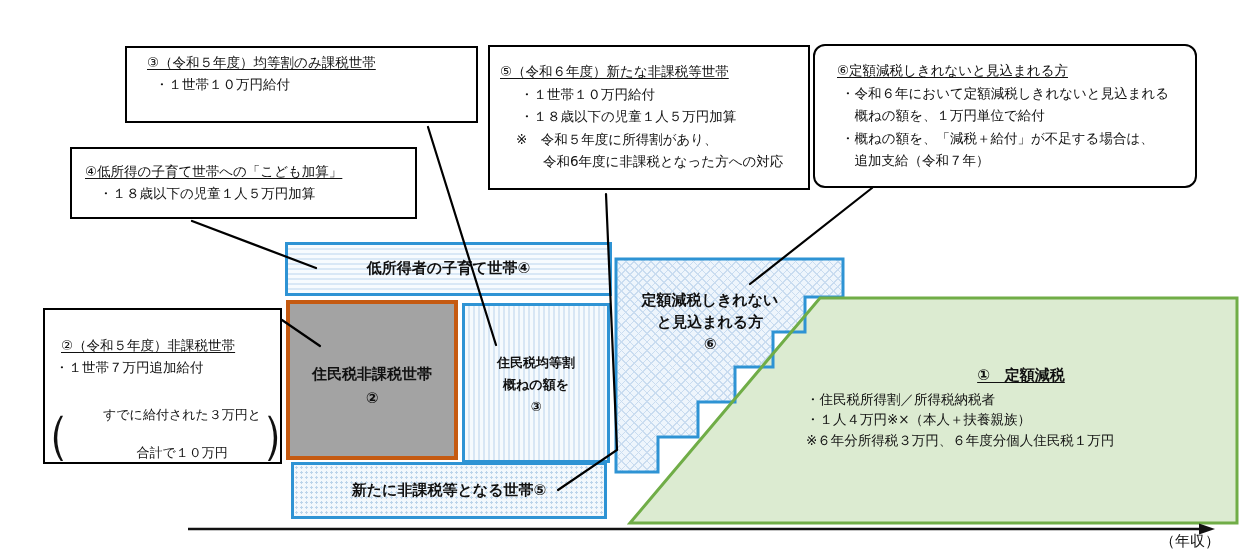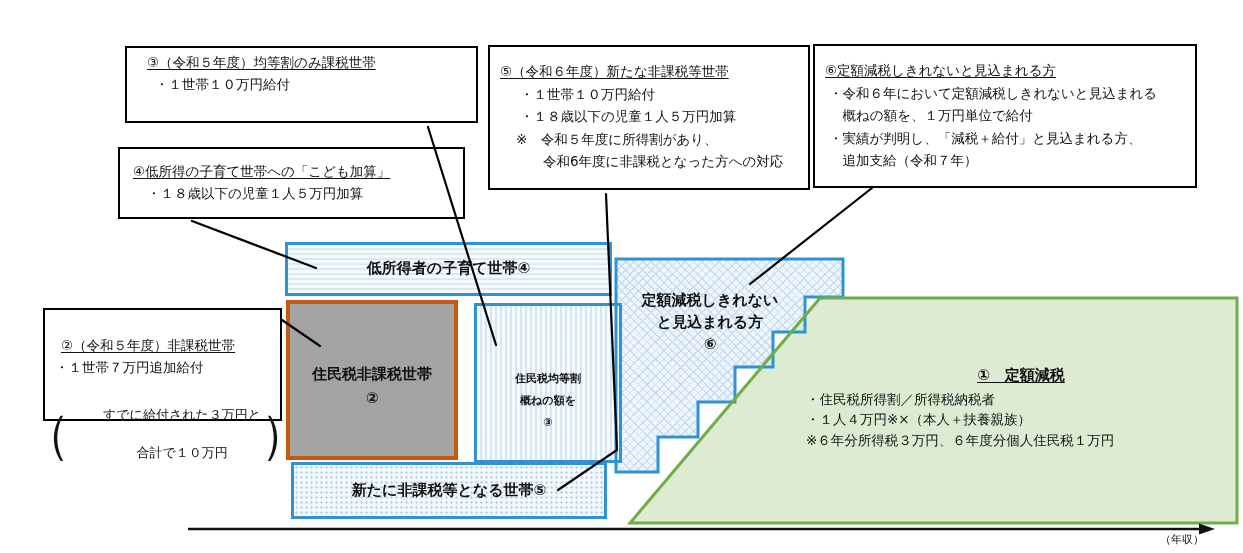--- a/index.html
+++ b/index.html
@@ -9,28 +9,28 @@
   }
   
   .callout{
     position:absolute;background:#fff;border:2.5px solid #000;
     font-size:13.5px;line-height:22px;box-sizing:border-box;
   }
   .callout .title{text-decoration:underline;text-underline-offset:2px;white-space:pre;}
   .co-line{white-space:pre;}
   #callout3{left:125px;top:46px;width:353px;height:77px;padding:3px 8px 0 20px;}
   #callout3 .co-line{padding-left:8px;}
-  #callout4{left:70px;top:147px;width:347px;height:72px;padding:11px 6px 0 13px;margin-left:48px;}
+  #callout4{left:70px;top:147px;width:347px;height:72px;padding:11px 6px 0 13px;}
   #callout4 .co-line{padding-left:14px;}
   #callout5{left:488px;top:45px;width:322px;height:145px;padding:13px 4px 12px 10px;line-height:22.5px;}
   #callout5 .co-line.b{padding-left:20px;}
   #callout5 .co-line.n{padding-left:16px;}
-  #callout6{left:813px;top:44px;width:384px;height:144px;padding:13px 4px 0 10px;line-height:22.5px;}
+  #callout6{left:813px;top:44px;width:384px;height:144px;padding:13px 4px 0 22px;line-height:22.5px;border-radius:12px;}
   #callout6 .co-line{padding-left:4px;}
-  #callout2{left:43px;top:308px;width:239px;height:113px;padding:24px 4px 0 10px;}
+  #callout2{left:43px;top:308px;width:239px;height:156px;padding:24px 4px 0 10px;}
   #callout2 .title{padding-left:6px;}
   .note{display:flex;align-items:center;margin-top:8px;justify-content:center;}
   .note .paren{font-size:46px;font-weight:300;line-height:46px;transform:scaleY(1.15);}
   .note .note-lines{text-align:center;font-size:13px;line-height:19px;white-space:pre;}
   
   .fill{position:absolute;inset:0;width:1243px;height:553px;}
   #stairFill{
     background-color:#eef5fc;
     background-image:
       repeating-linear-gradient(45deg,#c9dcf0 0px,#c9dcf0 1.2px,transparent 1.2px,transparent 6px),
@@ -49,38 +49,38 @@
     background:repeating-linear-gradient(180deg,#f7fbfe 0px,#f7fbfe 3.4px,#d9e8f6 3.4px,#d9e8f6 5px);
     font-size:15px;line-height:47px;
   }
   #box2{
     left:286px;top:300px;width:172px;height:160px;border:4px solid #C55A11;
     background:#a3a3a3;font-size:15px;line-height:24px;padding-top:58px;z-index:1;
   }
   #box3{
     left:462px;top:303px;width:148px;height:160px;border:3px solid #2E93D4;
     background:repeating-linear-gradient(90deg,#f5fafd 0px,#f5fafd 3.4px,#d7e6f4 3.4px,#d7e6f4 5px);
-    font-size:11px;line-height:22px;padding-top:62px;margin-left:12px;
+    font-size:13px;line-height:22px;padding-top:46px;
   }
   #box5{
     left:291px;top:462px;width:316px;height:57px;border:3px solid #2E93D4;
     background-color:#f3f8fc;
     background-image:radial-gradient(circle,#bcd4ea 1px,transparent 1.3px);
     background-size:5px 5px;
     font-size:15px;line-height:51px;z-index:2;
   }
   
   .overlay-text{position:absolute;z-index:4;}
   #stairText{left:625px;top:289px;width:170px;text-align:center;font-weight:bold;
     font-size:15px;line-height:22px;}
   #greenText{left:806px;top:365px;width:430px;font-size:13.5px;line-height:20.5px;}
   #greenText .g-title{font-size:15px;font-weight:bold;text-decoration:underline;
     text-underline-offset:2px;margin-bottom:3px;white-space:pre;text-align:center;}
   #greenText .co-line{white-space:pre;}
-  #axisLabel{left:1160px;top:532px;font-size:11px;}
+  #axisLabel{left:1160px;top:532px;font-size:15px;}
   
   #lines{position:absolute;inset:0;z-index:3;}
 </style>
 </head>
 <body>
 
 <div id="stage">
 
   <div class="fill" id="stairFill"></div>
   <div class="fill" id="greenFill"></div>
@@ -141,21 +141,21 @@
     <div class="co-line b">・１世帯１０万円給付</div>
     <div class="co-line b">・１８歳以下の児童１人５万円加算</div>
     <div class="co-line n">※　令和５年度に所得割があり、</div>
     <div class="co-line n">　　令和6年度に非課税となった方への対応</div>
   </div>
 
   <div class="callout" id="callout6">
     <div class="title">⑥定額減税しきれないと見込まれる方</div>
     <div class="co-line">・令和６年において定額減税しきれないと見込まれる</div>
     <div class="co-line">　概ねの額を、１万円単位で給付</div>
-    <div class="co-line">・実績が判明し、「減税＋給付」と見込まれる方、</div>
+    <div class="co-line">・概ねの額を、「減税＋給付」が不足する場合は、</div>
     <div class="co-line">　追加支給（令和７年）</div>
   </div>
 
   <div class="callout" id="callout2">
     <div class="title">②（令和５年度）非課税世帯</div>
     <div class="co-line">・１世帯７万円追加給付</div>
     <div class="note">
       <span class="paren">（</span>
       <span class="note-lines">
         <span>すでに給付された３万円と</span><br>

